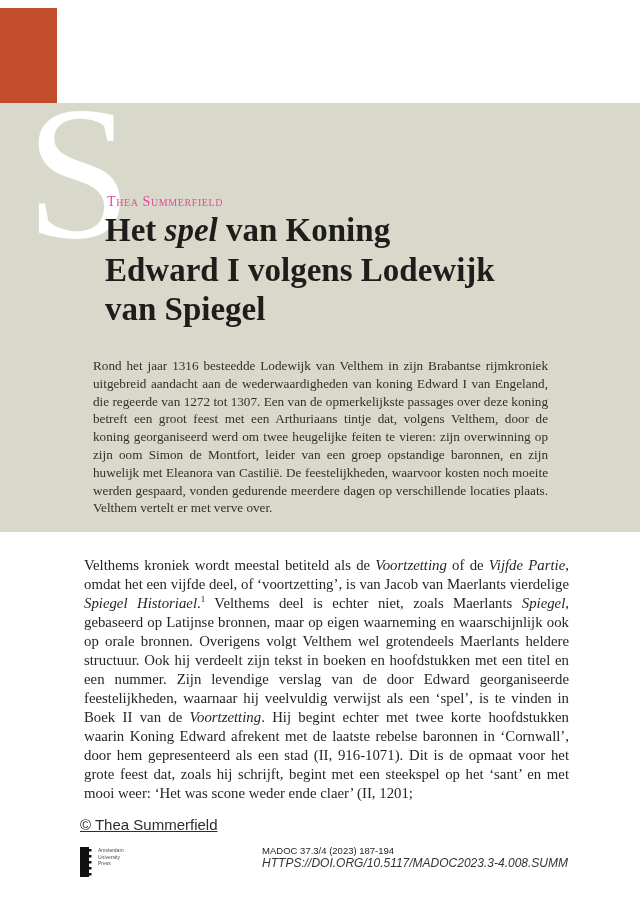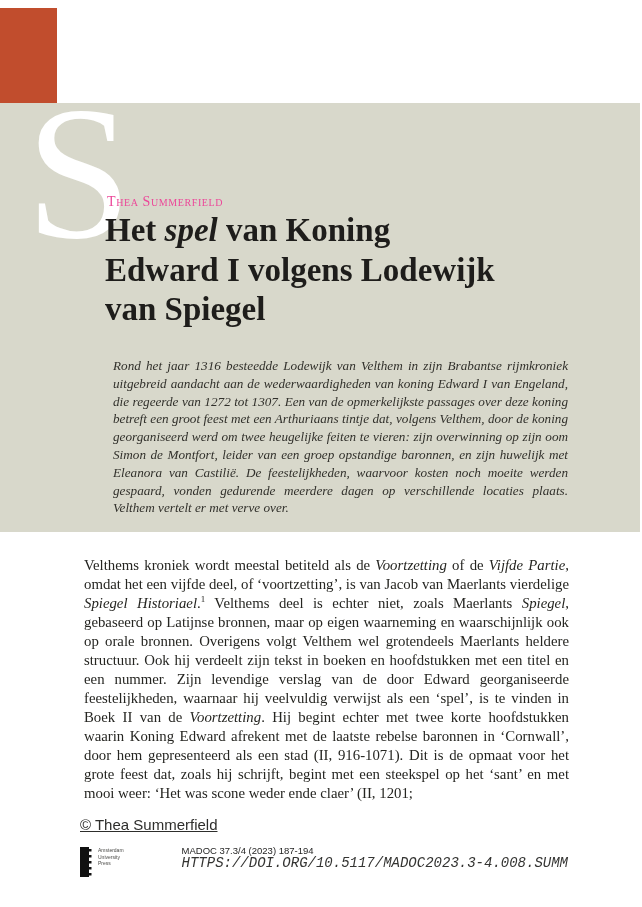--- a/index.html
+++ b/index.html
@@ -36,22 +36,21 @@
     font-size:14px;letter-spacing:0.6px;
     color:#ec4899;
   }
   .title{
     position:absolute;left:105px;top:211px;width:490px;z-index:2;
     font-size:33px;line-height:39.5px;font-weight:700;
     color:var(--title-ink);
   }
   .title em{font-style:italic;}
   .abstract{
-    position:absolute;left:113px;top:357px;width:455px;z-index:2;
-    font-style:italic;
+    position:absolute;left:93px;top:357px;width:455px;z-index:2;
     font-size:13.2px;line-height:17.8px;
     text-align:justify;
     color:#31302b;
   }
   .body-text{
     position:absolute;left:84px;top:556px;width:485px;
     font-size:14.8px;line-height:19px;
     text-align:justify;
     color:var(--ink);
   }
@@ -71,21 +70,21 @@
     font-family:"Liberation Sans", sans-serif;
     font-size:10px;line-height:13px;color:#4a4a47;
     transform:scale(0.5);transform-origin:0 0;
   }
   .citation{
     position:absolute;right:74px;top:845px;
     font-family:"Liberation Sans", sans-serif;
     line-height:12px;
   }
   .citation .cite-line{font-size:9.5px;color:#1f1f1e;}
-  .citation .doi-line{font-size:14px;color:#343432;font-style:italic;font-family:Liberation Mono, monospace;}
+  .citation .doi-line{font-size:12px;color:#343432;font-style:italic;}
 </style>
 </head>
 <body>
 
 <div class="page">
 
   <div class="red-block"></div>
 
   <div class="masthead"></div>
 

